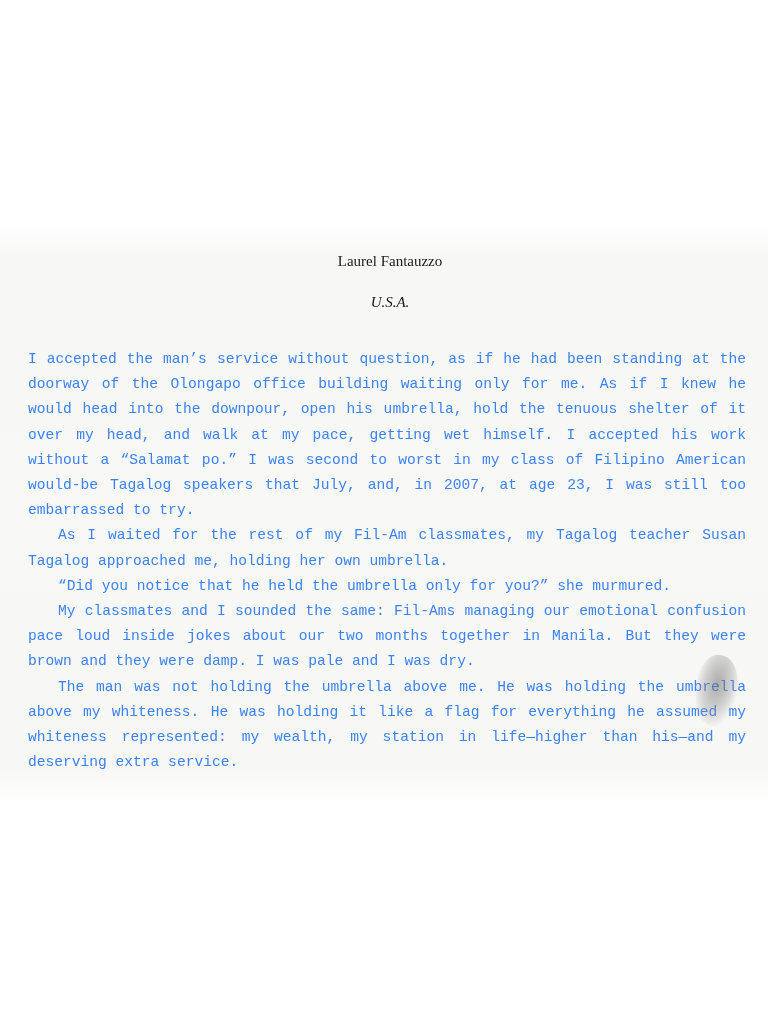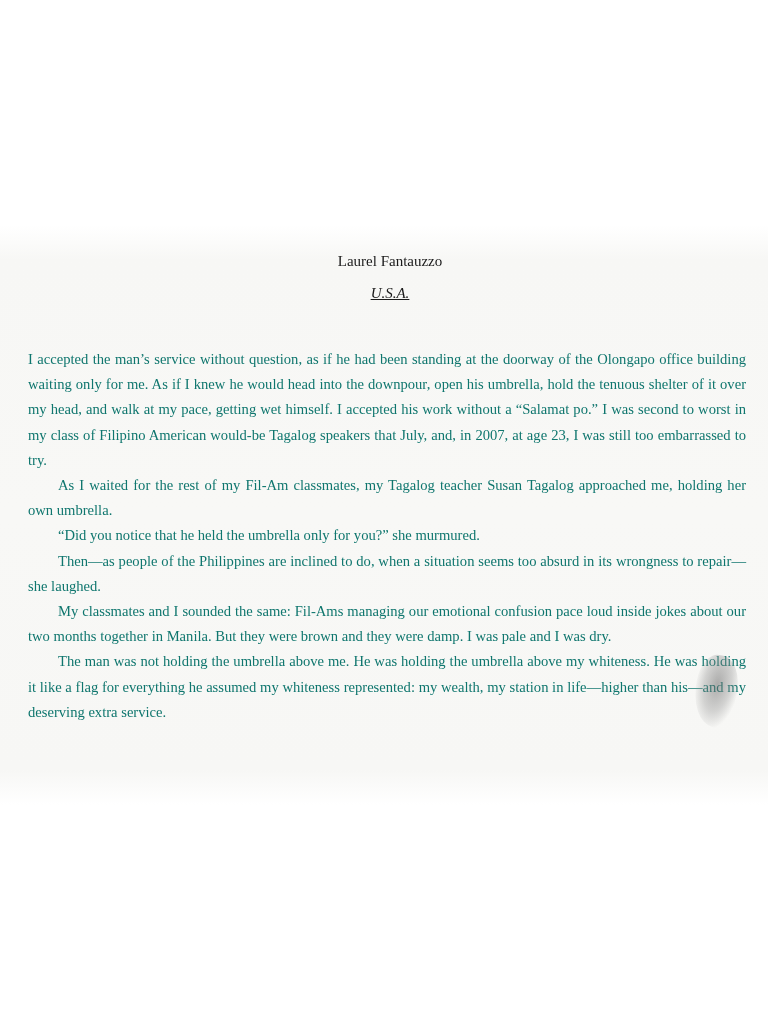--- a/index.html
+++ b/index.html
@@ -50,33 +50,32 @@
     .author {
       font-size: 15px;
       line-height: 22px;
       margin-top: 6px;
       margin-left: 12px;
     }
     .country {
       font-size: 15px;
       font-style: italic;
       line-height: 22px;
-      margin-top: 10px;
+      margin-top: 19px;
       margin-left: 12px;
-      text-decoration: underline;
     }
     .body-text {
       position: absolute;
       left: 28px;
       top: 347px;
       width: 718px;
-      font-family: Liberation Serif, serif;
+      font-family: Liberation Mono, monospace;
       font-size: 14.6px;
       line-height: 25.2px;
-      color: #0f766e;
+      color: #3b82f6;
       text-align: justify;
     }
     .body-text p {
       margin: 0;
       text-indent: 30px;
     }
     .body-text p.first {
       text-indent: 0;
     }
   </style>
@@ -87,18 +86,17 @@
 
 <div class="header">
   <div class="author">Laurel Fantauzzo</div>
   <div class="country">U.S.A.</div>
 </div>
 
 <div class="body-text">
   <p class="first">I accepted the man’s service without question, as if he had been standing at the doorway of the Olongapo office building waiting only for me. As if I knew he would head into the downpour, open his umbrella, hold the tenuous shelter of it over my head, and walk at my pace, getting wet himself. I accepted his work without a “Salamat po.” I was second to worst in my class of Filipino American would-be Tagalog speakers that July, and, in 2007, at age 23, I was still too embarrassed to try.</p>
   <p>As I waited for the rest of my Fil-Am classmates, my Tagalog teacher Susan Tagalog approached me, holding her own umbrella.</p>
   <p>“Did you notice that he held the umbrella only for you?” she murmured.</p>
-  <p>Then—as people of the Philippines are inclined to do, when a situation seems too absurd in its wrongness to repair—she laughed.</p>
   <p>My classmates and I sounded the same: Fil-Ams managing our emotional confusion pace loud inside jokes about our two months together in Manila. But they were brown and they were damp. I was pale and I was dry.</p>
   <p>The man was not holding the umbrella above me. He was holding the umbrella above my whiteness. He was holding it like a flag for everything he assumed my whiteness represented: my wealth, my station in life—higher than his—and my deserving extra service.</p>
 </div>
 
 <div class="smudge"></div>
 
 </body></html>

